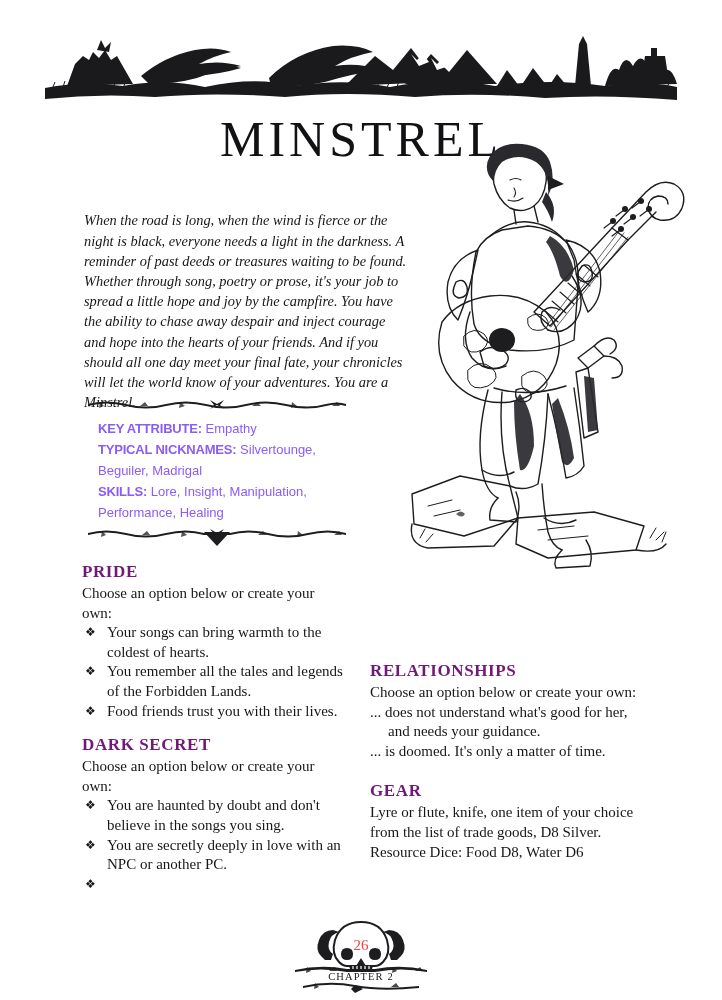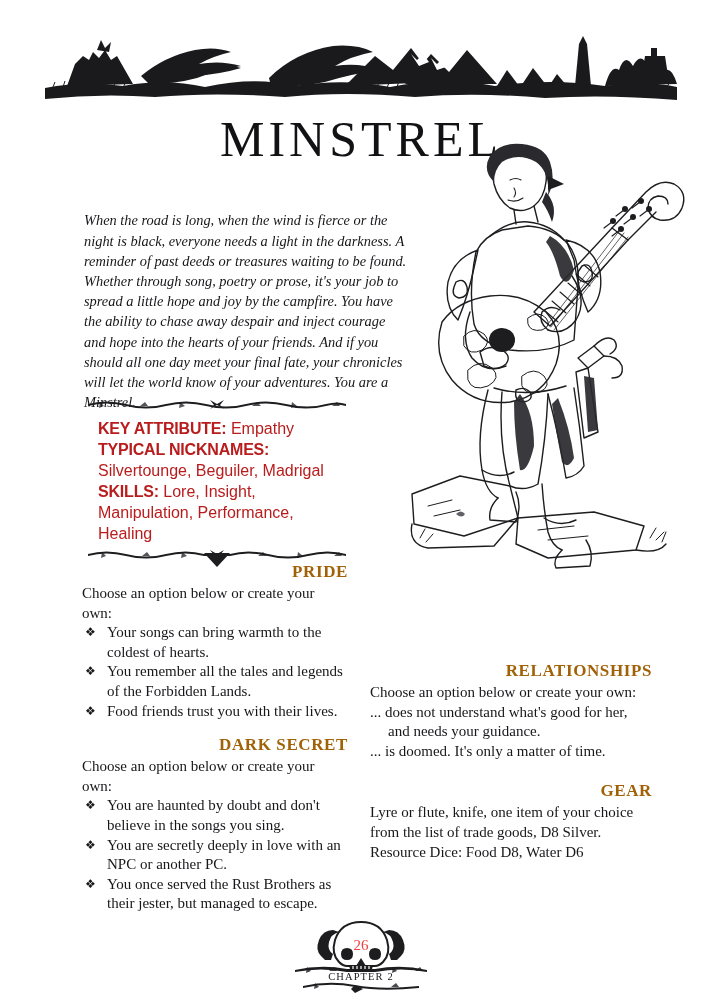--- a/index.html
+++ b/index.html
@@ -85,23 +85,23 @@
     width: 100%;
     height: 12px;
     display: block;
   }
   .rule svg { display: block; width: 100%; height: 12px; }
   .rule.bottom { height: 20px; }
   .rule.bottom svg { height: 20px; }
 
   .stat-lines {
     font-family: "Liberation Sans", sans-serif;
-    font-size: 16px;
+    font-size: 13px;
     line-height: 21px;
-    color: #b91c1c;
+    color: #8b5cf6;
     padding: 8px 0 4px 12px;
   }
   .stat-lines .k {
     font-weight: 700;
     letter-spacing: -0.2px;
   }
   .stat-row { margin: 0; }
 
   
   .col-left {
@@ -111,27 +111,27 @@
     width: 266px;
   }
   .col-right {
     position: absolute;
     left: 370px;
     top: 661px;
     width: 282px;
   }
 
   .sec-head {
-    text-align: right;
+    text-align: left;
     font-family: "Liberation Serif", serif;
     font-weight: 700;
     font-size: 17px;
     letter-spacing: 0.6px;
     margin: 0 0 2px 0;
-    color: #a16207;
+    color: #701a75;
   }
   .sec-lead {
     font-family: "Liberation Serif", serif;
     font-size: 15px;
     line-height: 19.6px;
     margin: 0;
   }
 
   ul.opts {
     list-style: none;
@@ -485,21 +485,20 @@
         <li>
           <span class="bullet">❖</span>
           <span>You are haunted by doubt and don't believe in the songs you sing.</span>
         </li>
         <li>
           <span class="bullet">❖</span>
           <span>You are secretly deeply in love with an NPC or another PC.</span>
         </li>
         <li>
           <span class="bullet">❖</span>
-          <span>You once served the Rust Brothers as their jester, but managed to escape.</span>
         </li>
       </ul>
     </section>
   </div>
 
   <div class="col-right">
 
     <section>
       <h2 class="sec-head">RELATIONSHIPS</h2>
       <p class="sec-lead">Choose an option below or create your own:</p>

